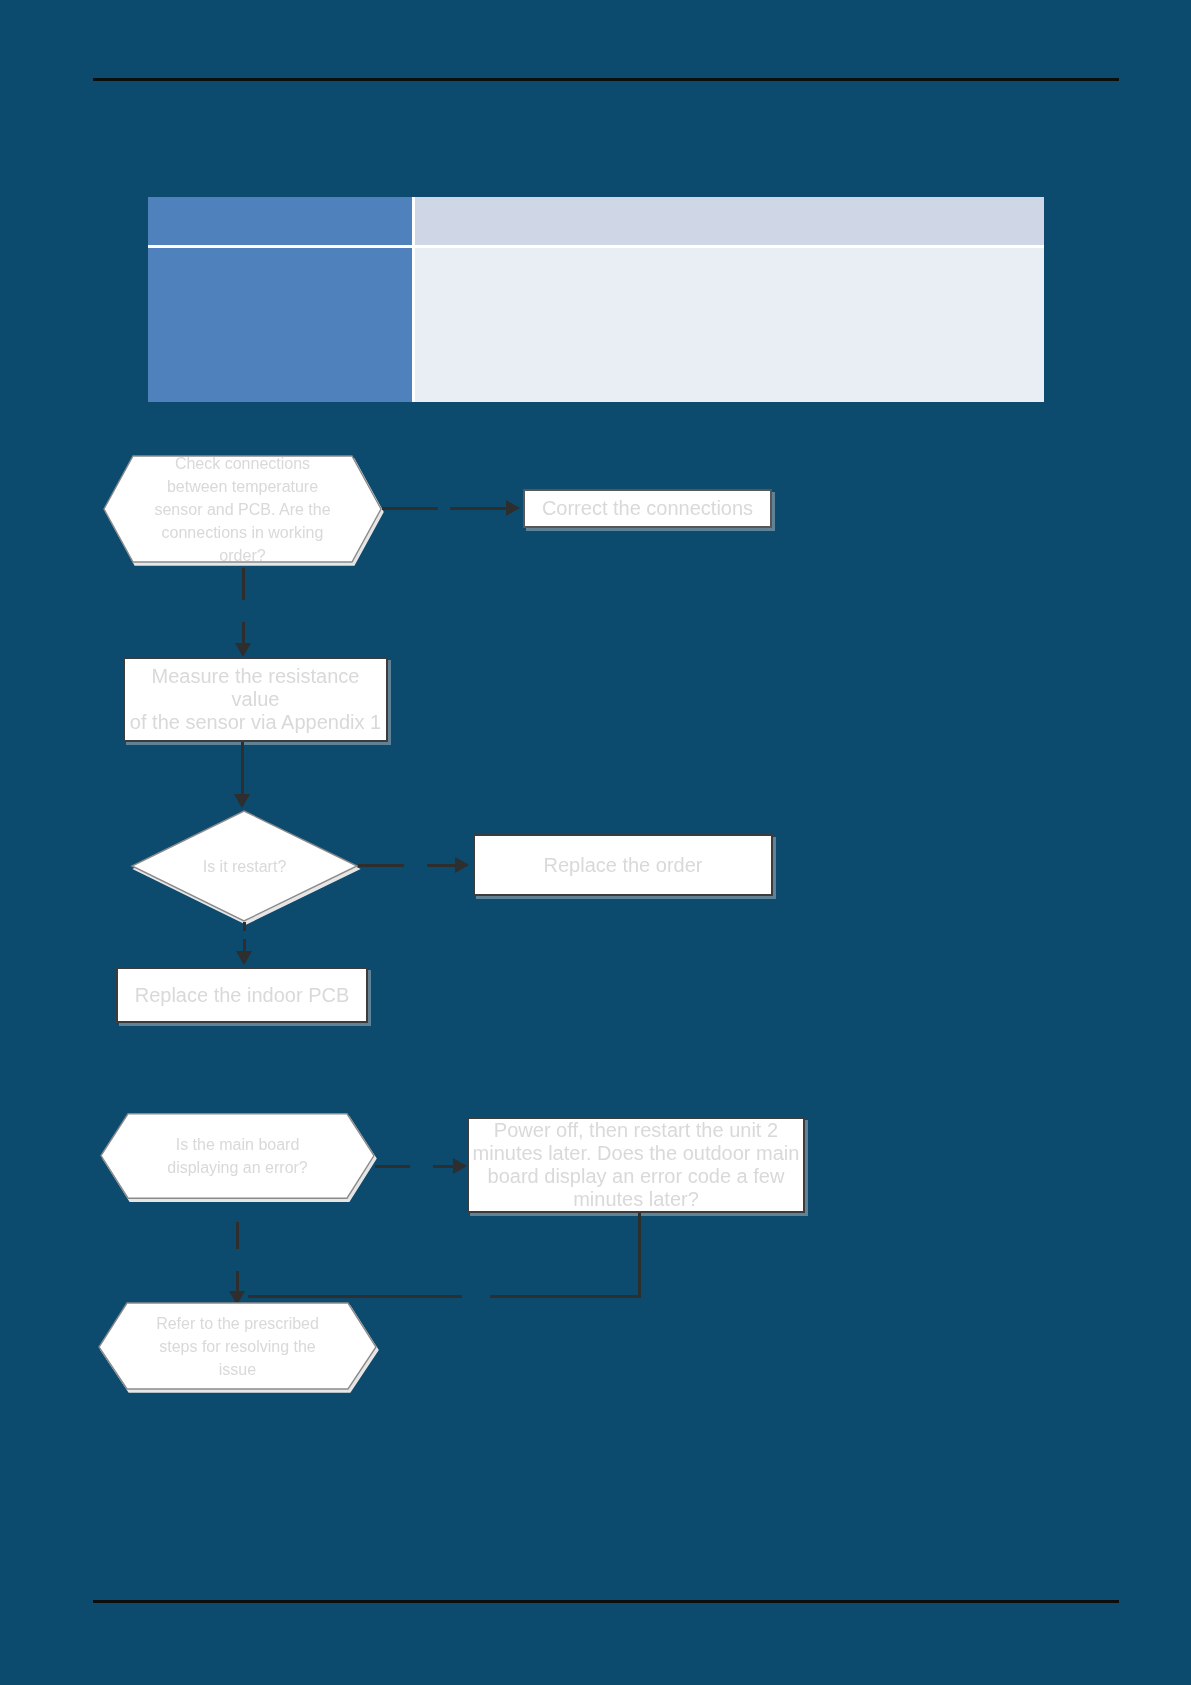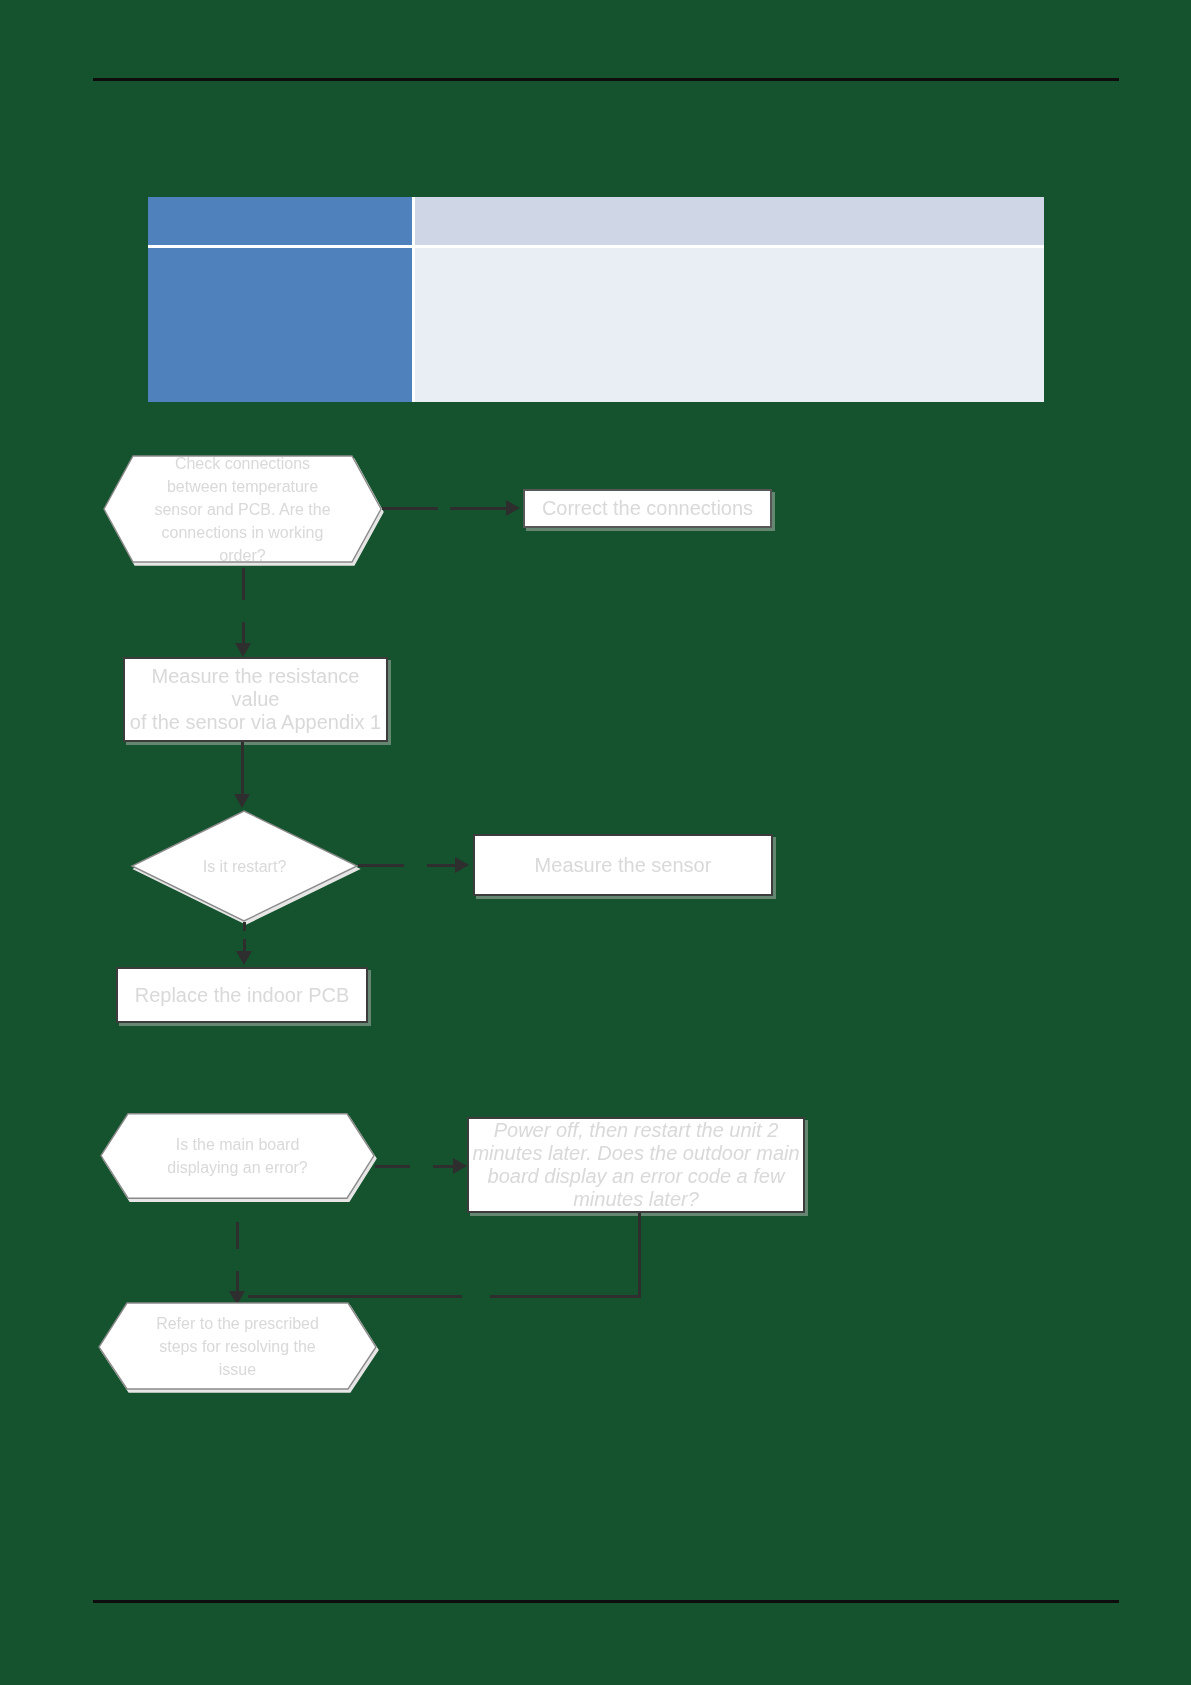--- a/index.html
+++ b/index.html
@@ -1,17 +1,17 @@
 <!DOCTYPE html>
 <html style="--blue: #4f81bd; --row1: #cfd7e7; --row2: #e9edf4; --shapetext: #d9d9d9; --line: #2e2e2e;"><head>
 <meta charset="utf-8">
 <style>
   html,body{margin:0;padding:0;background:#ffffff;}
   .page{
-    position:relative;width:1191px;height:1685px;background:#14532d;
+    position:relative;width:1191px;height:1685px;background:#0c4a6e;
     font-family:"Liberation Sans", sans-serif;overflow:hidden;
   }
   .rule{position:absolute;background:#0d0d0d;height:3px;}
   
   .info-table{position:absolute;left:148px;top:197px;width:896px;height:205px;
     display:grid;grid-template-columns:264px 3px 629px;grid-template-rows:48px 3px 154px;}
   .cell-blue{background:var(--blue,#4f81bd);}
   .cell-r1{background:var(--row1,#cfd7e7);}
   .cell-r2{background:var(--row2,#e9edf4);}
   .gap{background:#ffffff;}
@@ -94,21 +94,21 @@
       <polygon points="113,1 226,56 113,111 1,56" fill="#ffffff" stroke="#8a8a8a" stroke-width="1.4" vector-effect="non-scaling-stroke"></polygon>
     </svg>
     <div class="txt">Is it restart?</div>
   </div>
 
   <div class="h-line" style="left:358px;top:864px;width:46px;"></div>
   <div class="h-line" style="left:427px;top:864px;width:28px;"></div>
   <div class="arr-right" style="left:455px;top:857px;"></div>
 
   <div class="boxshape" style="left:473px;top:834px;width:300px;height:62px;">
-    <div>Measure the sensor</div>
+    <div>Replace the order</div>
   </div>
 
   <div class="v-line" style="left:243px;top:922px;height:9px;"></div>
   <div class="v-line" style="left:243px;top:939px;height:12px;"></div>
   <div class="arr-down" style="left:236px;top:951px;"></div>
 
   <div class="boxshape" style="left:116px;top:967px;width:252px;height:56px;">
     <div>Replace the indoor PCB</div>
   </div>
 
@@ -117,21 +117,21 @@
       <polygon points="28,1 247,1 274,53 247,106 28,106 1,53" fill="#ffffff" stroke="#8a8a8a" stroke-width="1.4" vector-effect="non-scaling-stroke"></polygon>
     </svg>
     <div class="txt">Is the main board
 displaying an error?</div>
   </div>
 
   <div class="h-line" style="left:375px;top:1165px;width:35px;"></div>
   <div class="h-line" style="left:433px;top:1165px;width:20px;"></div>
   <div class="arr-right" style="left:453px;top:1158px;"></div>
 
-  <div class="boxshape" style="left:467px;top:1117px;width:338px;height:96px;font-style:italic;">
+  <div class="boxshape" style="left:467px;top:1117px;width:338px;height:96px;">
     <div>Power off, then restart the unit 2
 minutes later. Does the outdoor main
 board display an error code a few
 minutes later?</div>
   </div>
 
   <div class="v-line" style="left:638px;top:1213px;height:85px;"></div>
   <div class="h-line" style="left:490px;top:1295px;width:151px;"></div>
   <div class="h-line" style="left:248px;top:1295px;width:214px;"></div>
 

